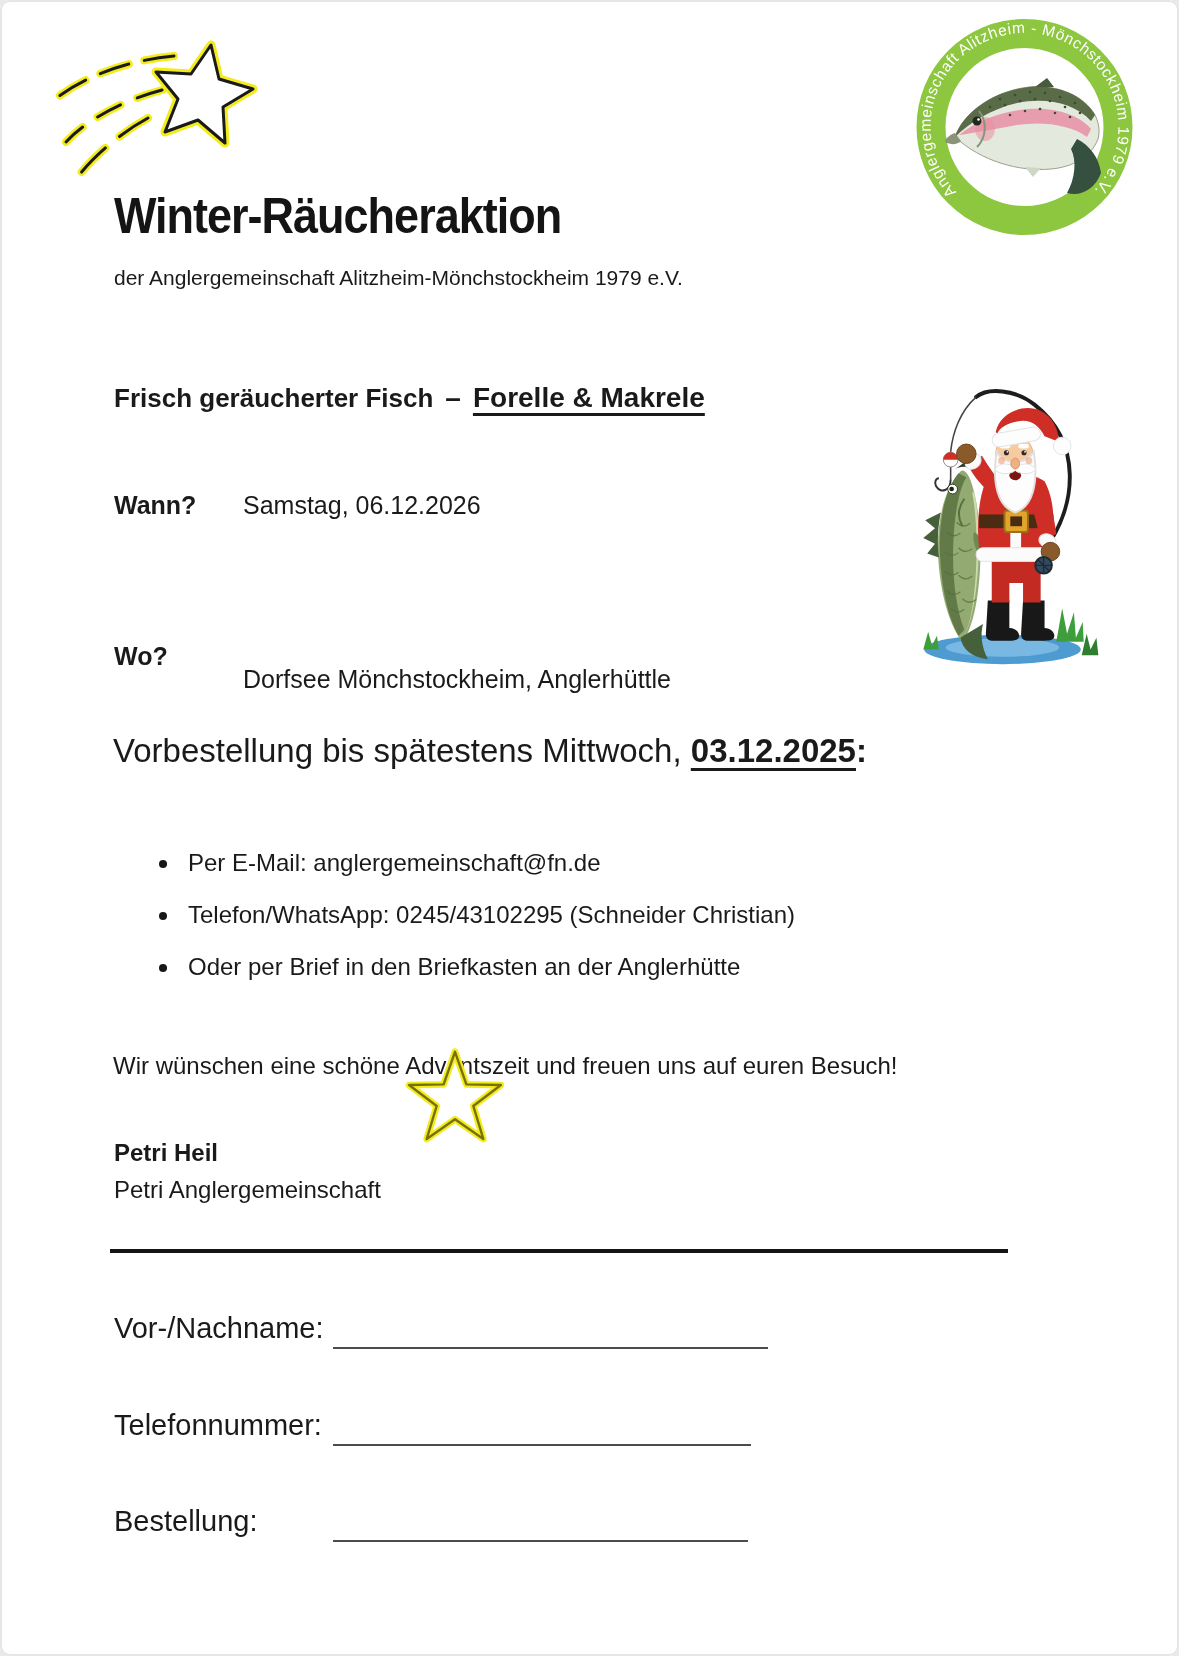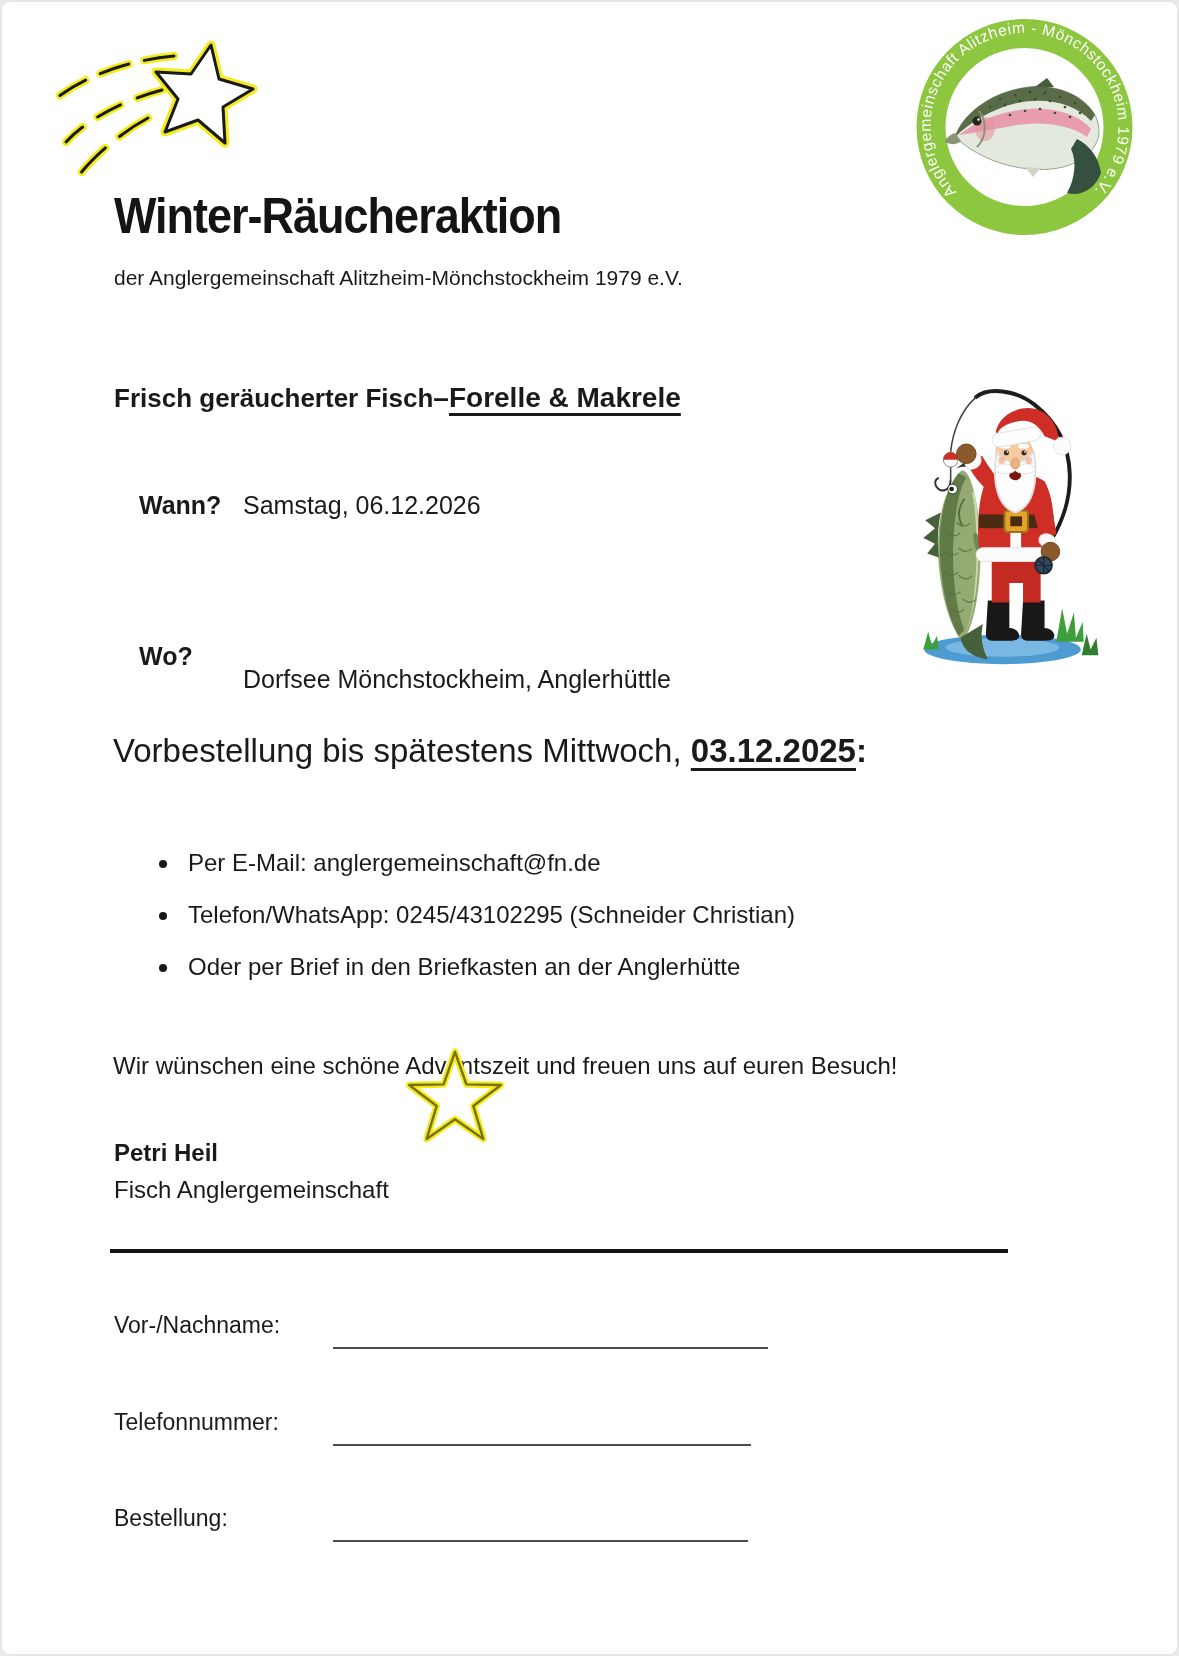--- a/index.html
+++ b/index.html
@@ -19,29 +19,29 @@
     font-size:45px;font-weight:700;letter-spacing:-1px;
     transform:scaleY(1.1);transform-origin:left top;color:#141414;
     white-space:nowrap;
   }
   .subtitle{
     left:114px;top:266px;
     font-size:21px;font-weight:400;white-space:nowrap;
   }
   .product{
     left:114px;top:382px;
-    display:flex;align-items:baseline;gap:0;white-space:nowrap;
+    display:flex;align-items:baseline;gap:12px;white-space:nowrap;
   }
   .product .prefix{font-size:26px;font-weight:700;}
   .product .dash{font-size:28px;font-weight:700;}
   .product .highlight{
     font-size:28px;font-weight:700;
     text-decoration:underline;text-decoration-thickness:2.5px;text-underline-offset:6px;
   }
-  .detail-label{font-size:25px;font-weight:700;white-space:nowrap;margin-left:25px;}
+  .detail-label{font-size:25px;font-weight:700;white-space:nowrap;}
   .detail-value{font-size:25px;white-space:nowrap;}
   .preorder{left:113px;top:732px;font-size:33px;white-space:nowrap;}
   .preorder .date{
     font-weight:700;
     text-decoration:underline;text-decoration-thickness:3px;text-underline-offset:6px;
   }
   .preorder .suffix{font-weight:700;}
   ul.contact{
     left:146px;top:840px;
     list-style:none;margin:8px;padding:0;
@@ -51,21 +51,21 @@
     font-size:24px;line-height:30px;white-space:nowrap;
   }
   ul.contact li::before{
     content:"";position:absolute;left:5px;top:12px;
     width:8px;height:8px;border-radius:50%;background:#171717;
   }
   .wish{left:113px;top:1052px;font-size:24px;white-space:nowrap;}
   .sig-bold{left:114px;top:1139px;font-size:24px;font-weight:700;white-space:nowrap;}
   .sig-normal{left:114px;top:1176px;font-size:24px;white-space:nowrap;}
   .rule{left:110px;top:1249px;width:898px;height:4px;background:#151515;}
-  .form-label{font-size:23px;white-space:nowrap;}
+  .form-label{font-size:29px;white-space:nowrap;}
   .blank-line{height:2px;background:#4c4c4c;}
 </style>
 </head>
 <body>
 
 <div class="page">
 
   <svg class="abs" style="left:24px;top:18px" width="240" height="160" viewBox="0 0 240 160">
     <g fill="none" stroke-linecap="round">
       <path d="M150,38 C105,42 60,58 30,82" stroke="#f3ec1d" stroke-width="8" stroke-dasharray="30 16"></path>
@@ -223,21 +223,21 @@
   </div>
 
   <ul class="abs contact">
     <li>Per E-Mail: anglergemeinschaft@fn.de</li>
     <li>Telefon/WhatsApp: 0245/43102295 (Schneider Christian)</li>
     <li>Oder per Brief in den Briefkasten an der Anglerhütte</li>
   </ul>
 
   <div class="abs wish">Wir wünschen eine schöne Adventszeit und freuen uns auf euren Besuch!</div>
   <div class="abs sig-bold">Petri Heil</div>
-  <div class="abs sig-normal">Fisch Anglergemeinschaft</div>
+  <div class="abs sig-normal">Petri Anglergemeinschaft</div>
 
   <svg class="abs" style="left:402px;top:1040px" width="106" height="118" viewBox="0 0 110 122">
     <path d="M55,12 L66.8,45.8 L102.6,46.5 L74,68.2 L84.4,102.5 L55,82 L25.6,102.5 L36,68.2 L7.4,46.5 L43.2,45.8 Z" fill="#ffffff" stroke="#f3ec1d" stroke-width="7" stroke-linejoin="round"></path>
     <path d="M55,12 L66.8,45.8 L102.6,46.5 L74,68.2 L84.4,102.5 L55,82 L25.6,102.5 L36,68.2 L7.4,46.5 L43.2,45.8 Z" fill="none" stroke="#77700f" stroke-width="2.5" stroke-linejoin="round"></path>
   </svg>
 
   <div class="abs rule"></div>
 
   <div class="abs form-label" style="left:114px;top:1312px">Vor-/Nachname:</div>
   <div class="abs blank-line" style="left:333px;top:1347px;width:435px"></div>

